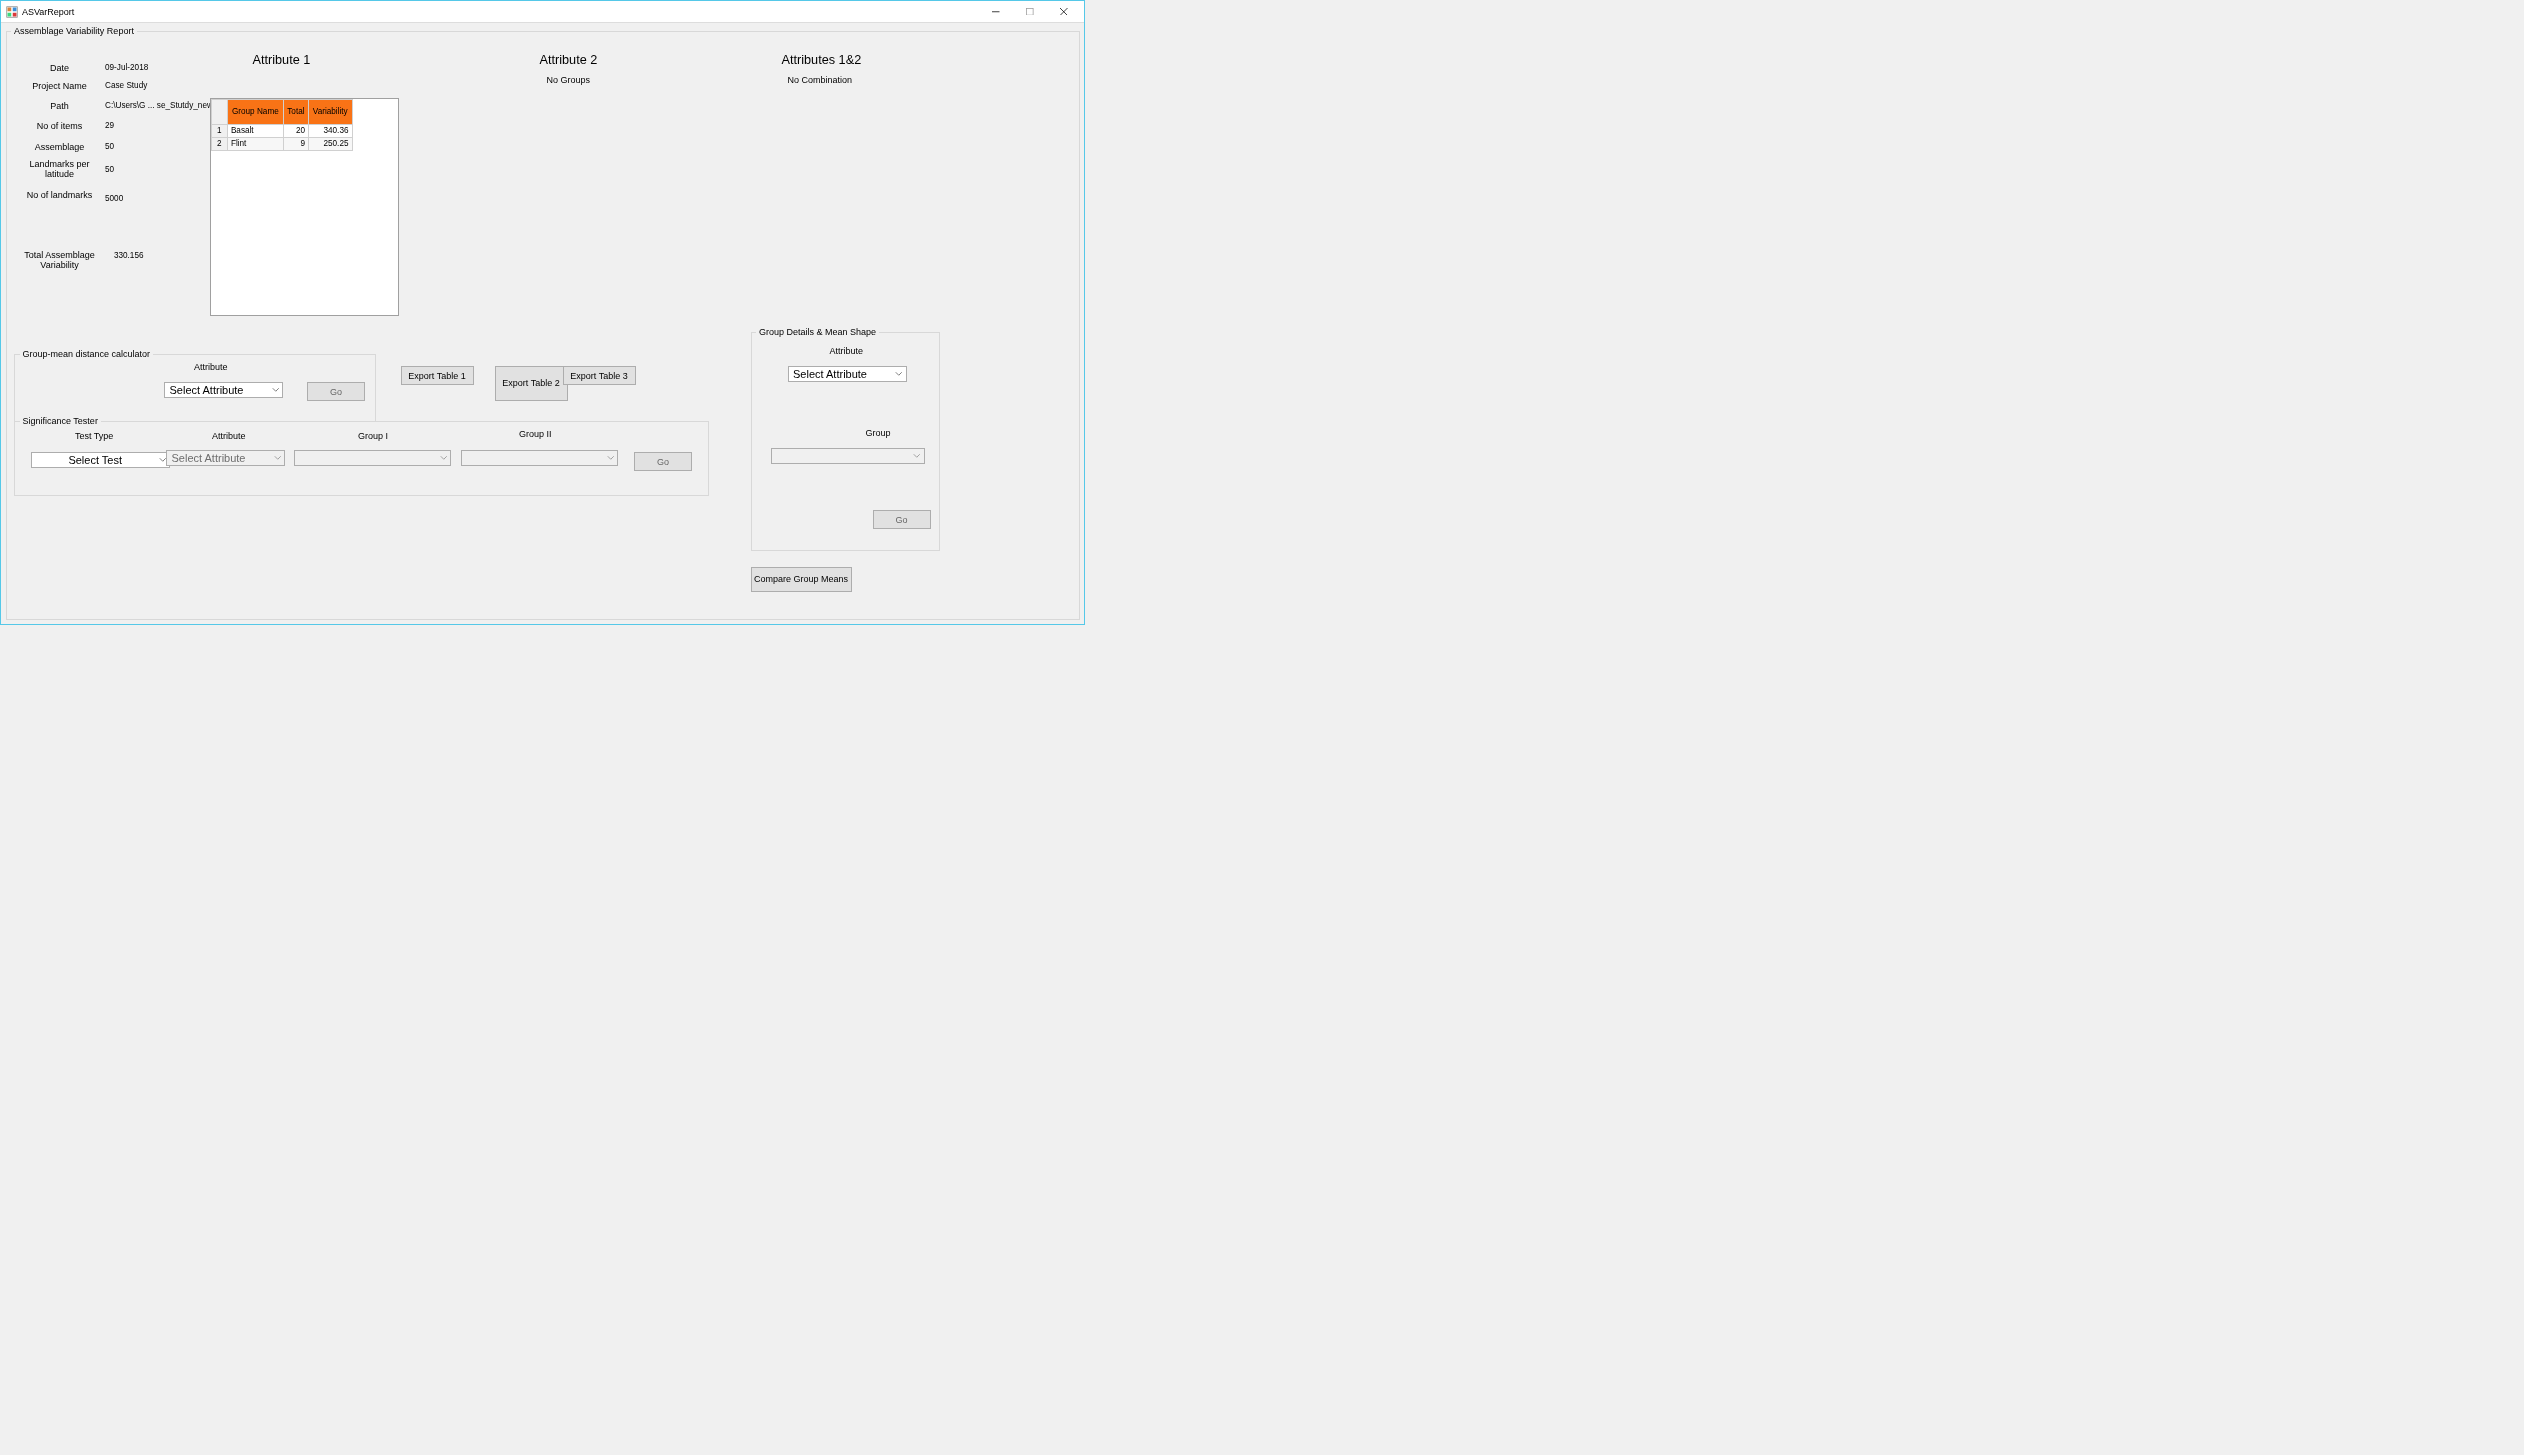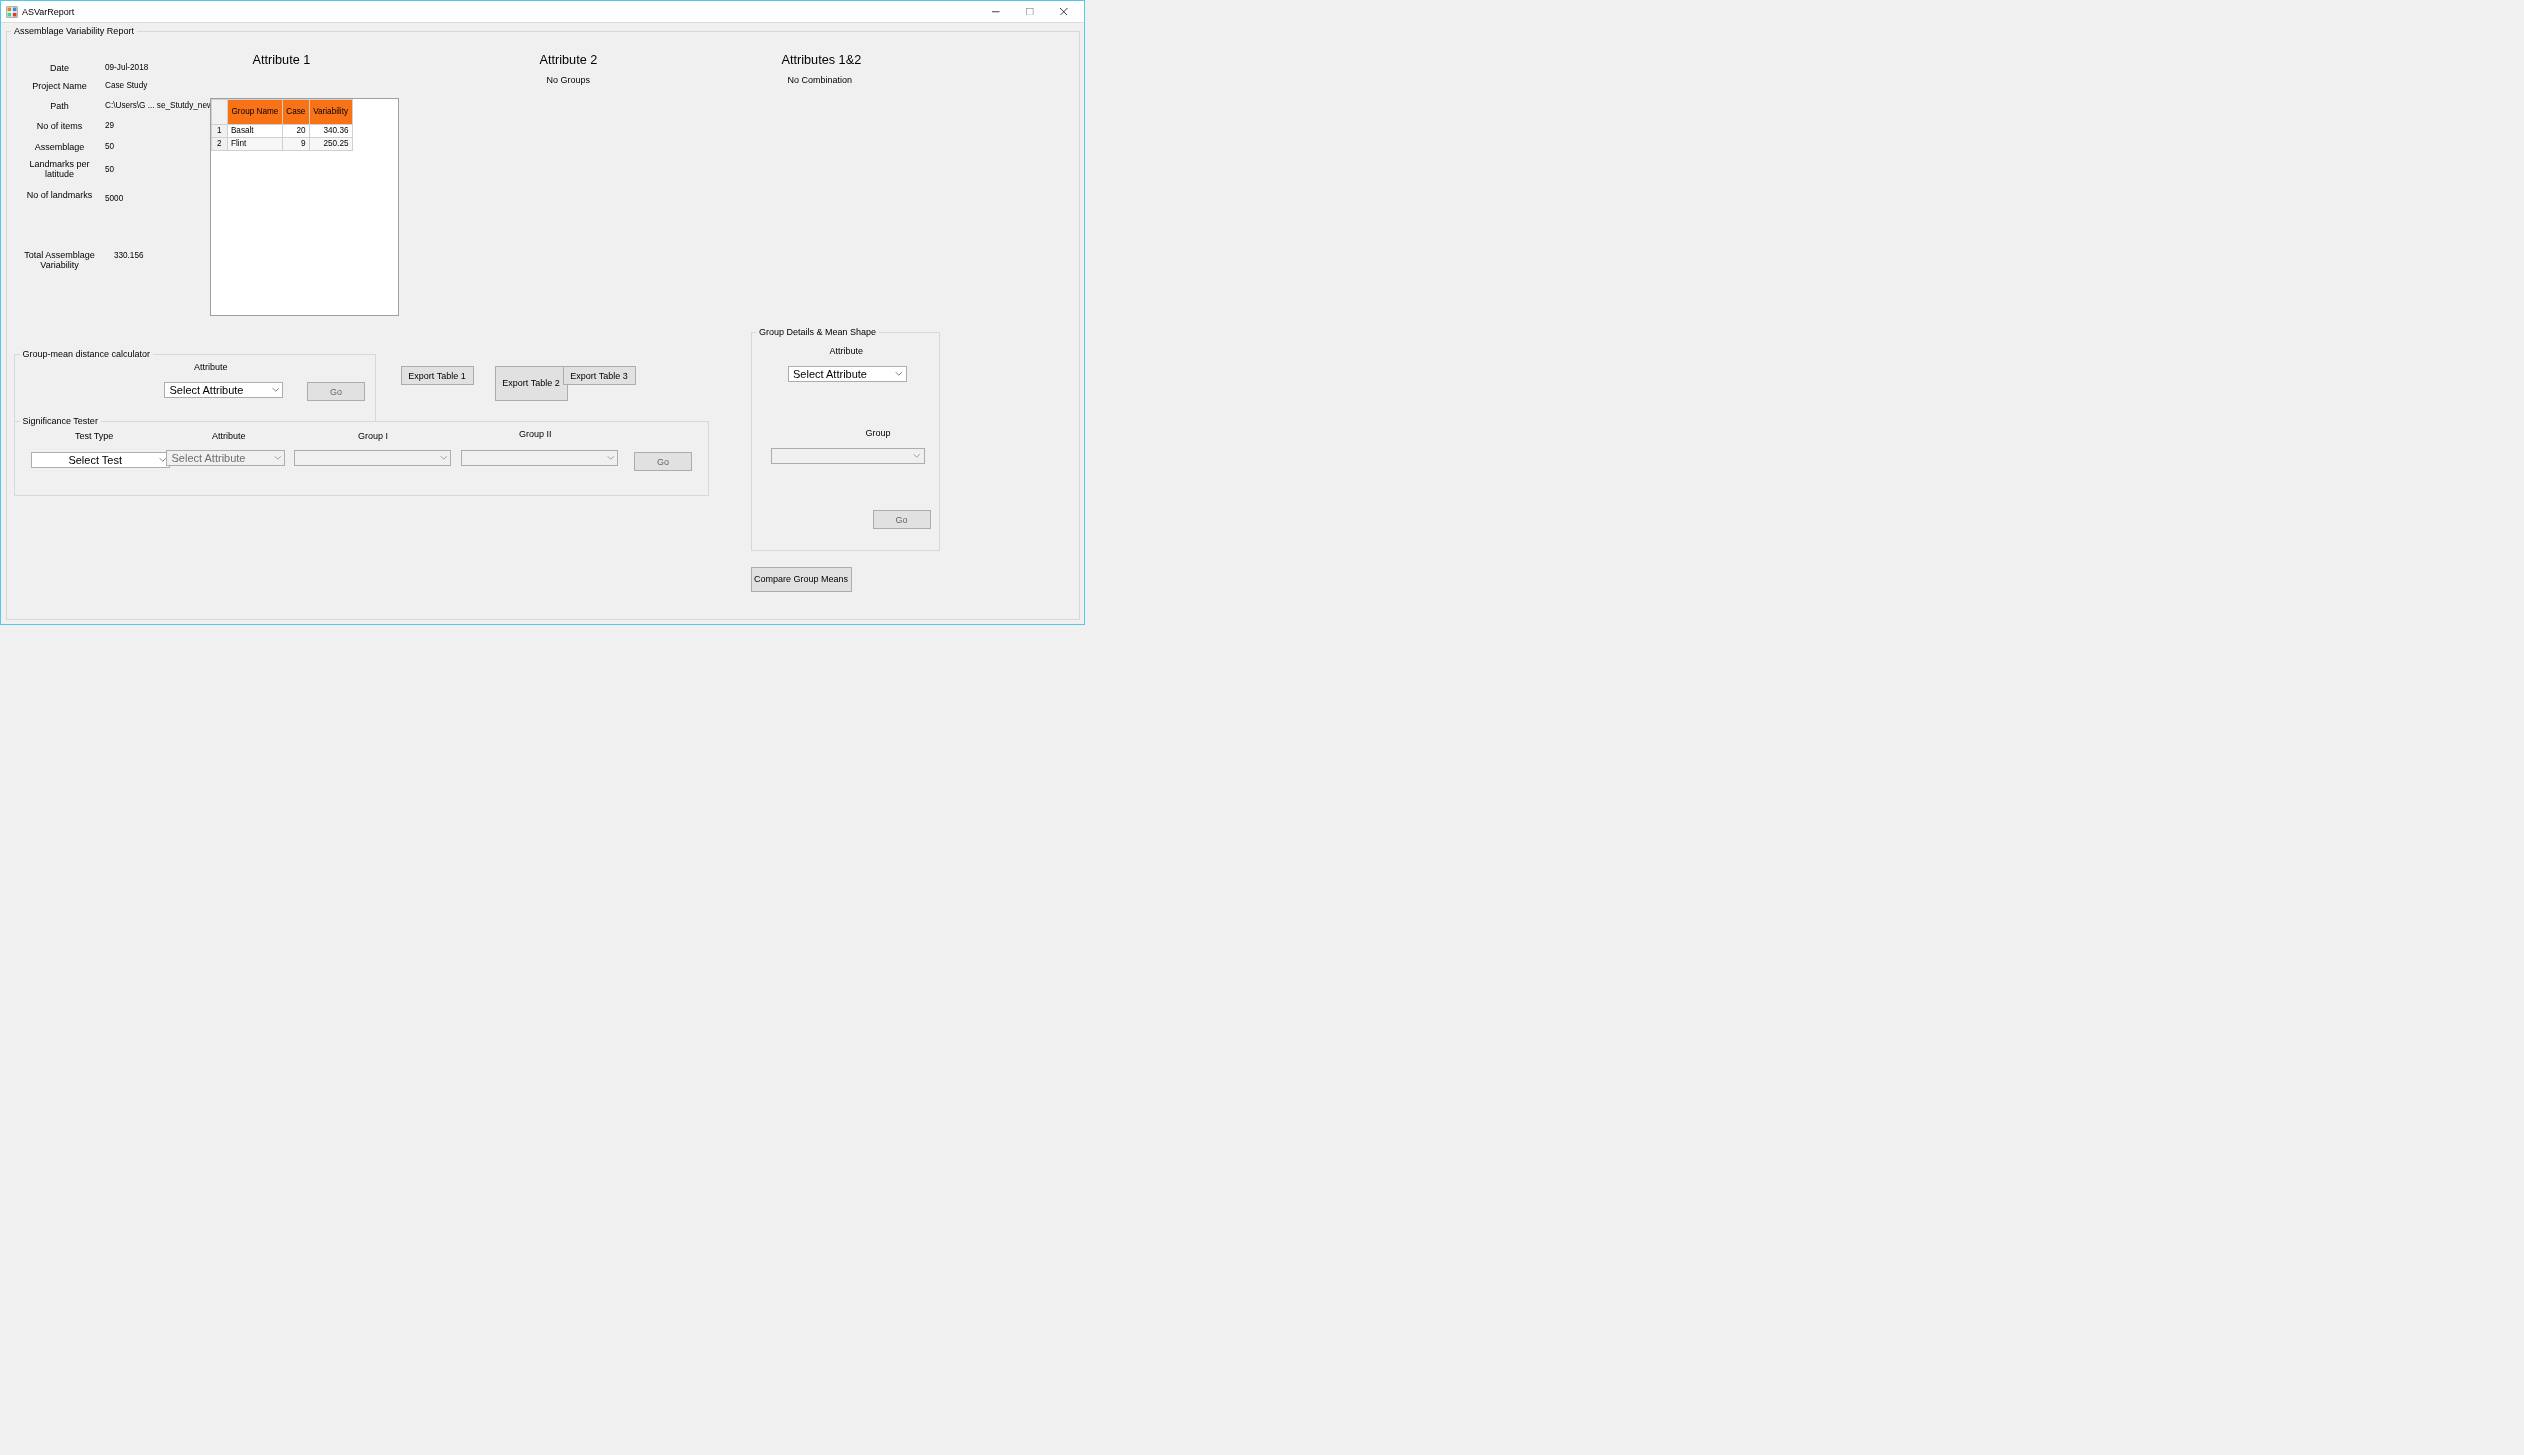--- a/index.html
+++ b/index.html
@@ -209,21 +209,21 @@
     <div class="attr-sub" style="top:43px; left:540px;">No Groups</div>
     <div class="attr-heading" style="top:21px; left:775px;">Attributes 1&amp;2</div>
     <div class="attr-sub" style="top:43px; left:781px;">No Combination</div>
 
     <div class="attr-table" style="top:66px; left:203px;">
       <table>
         <thead>
             <tr>
           <th class="rownum"></th>
           <th>Group Name</th>
-          <th>Case</th>
+          <th>Total</th>
           <th>Variability</th>
         </tr>
           </thead>
         <tbody>
           <tr>
             <td class="rownum">1</td>
             <td class="txt">Basalt</td>
             <td class="num">20</td>
             <td class="num">340.36</td>
           </tr>

